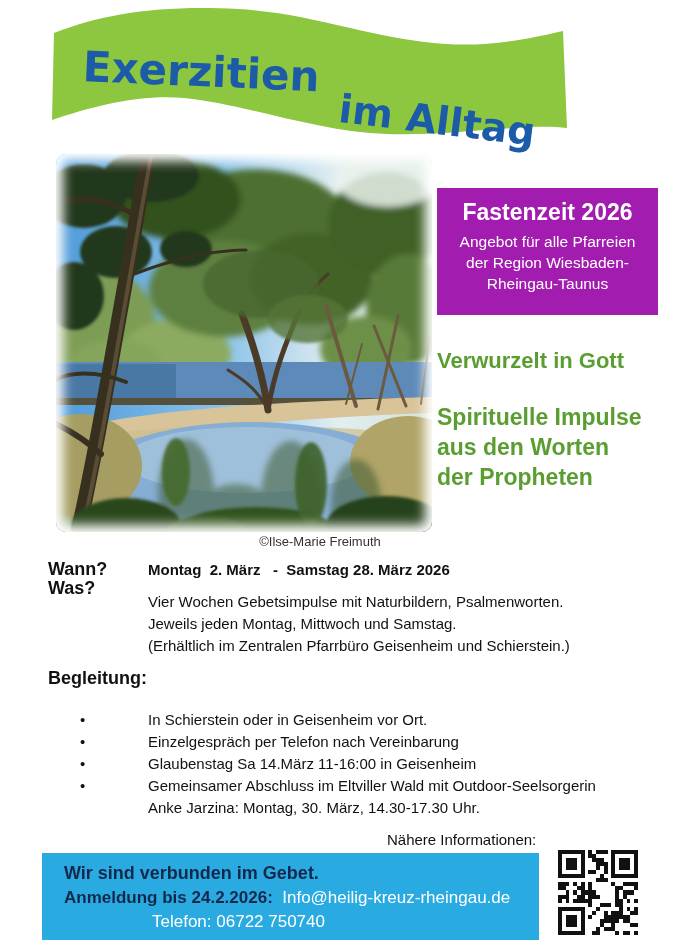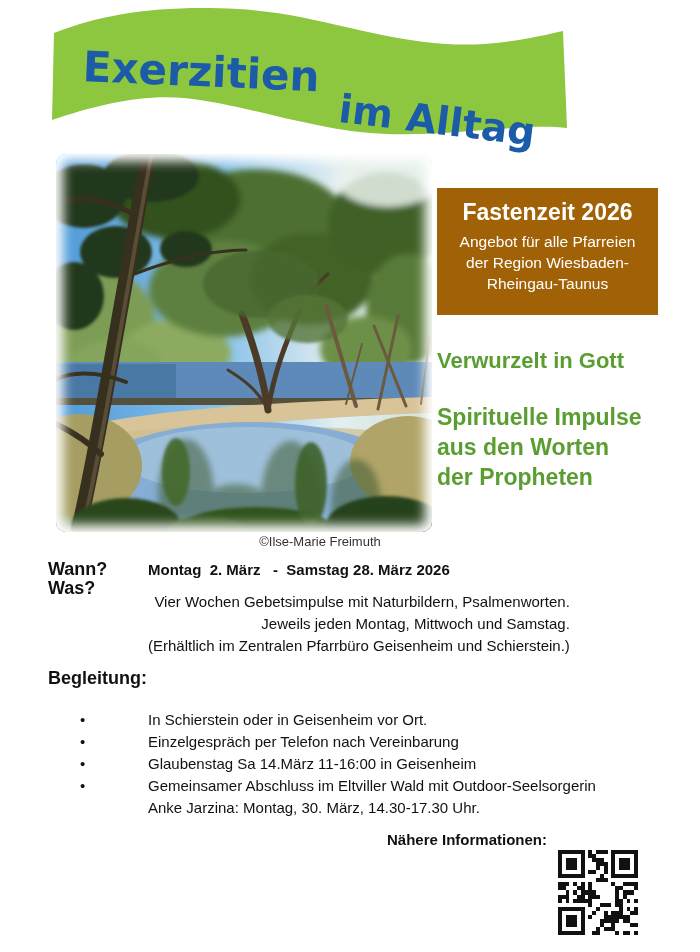--- a/index.html
+++ b/index.html
@@ -16,40 +16,40 @@
              font-family:"DejaVu Sans","Liberation Sans",sans-serif;}
 
   
   .photo{position:absolute;left:56px;top:154px;width:376px;height:378px;border-radius:10px;overflow:hidden;}
   .photo-fade{position:absolute;left:56px;top:154px;width:376px;height:378px;border-radius:10px;
               box-shadow:inset 0 0 12px 7px #ffffff;pointer-events:none;}
   .photo-caption{position:absolute;left:230px;top:534px;width:180px;text-align:center;
                  font-size:13px;color:#333;}
 
   
-  .info-box{position:absolute;left:437px;top:188px;width:221px;height:127px;background:#a16207;
+  .info-box{position:absolute;left:437px;top:188px;width:221px;height:127px;background:#a21caf;
             color:#ffffff;text-align:center;box-sizing:border-box;padding-top:11px;}
   .info-title{font-weight:bold;font-size:23px;margin-bottom:5px;}
   .info-line{font-size:15.5px;line-height:21px;}
   .headline-rooted{position:absolute;left:437px;top:348px;font-weight:bold;font-size:22px;color:#5a9e32;}
   .headline-impulse{position:absolute;left:437px;top:402px;font-weight:bold;font-size:23px;
                     line-height:30px;color:#5a9e32;}
 
   
   .lbl{position:absolute;left:48px;font-weight:bold;font-size:18px;}
-  .val{position:absolute;left:148px;font-size:15px;line-height:22px;text-align:right;}
+  .val{position:absolute;left:148px;font-size:15px;line-height:22px;}
   .bold{font-weight:bold;}
   .pre{white-space:pre;}
   .bullets{position:absolute;left:0;top:711px;width:700px;}
   .bullet-row{position:relative;height:22px;}
   .bullet-dot{position:absolute;left:80px;top:0;font-size:15px;}
   .bullet-text{position:absolute;left:148px;top:0;font-size:15px;}
 
   
-  .more-info{position:absolute;left:387px;top:831px;font-weight:bold;font-size:15px;}
+  .more-info{position:absolute;left:387px;top:831px;font-weight:normal;font-size:15px;}
   .footer-box{position:absolute;left:42px;top:853px;width:497px;height:87px;background:#29abe2;
               box-sizing:border-box;padding:10px 0 0 22px;}
   .fb-line1{font-weight:bold;font-size:18px;color:#14284b;}
   .fb-line2{margin-top:4px;font-size:17px;}
   .fb-line2 .navy{font-weight:bold;color:#14284b;}
   .fb-line2 .white{color:#ffffff;}
   .fb-line3{margin-top:4px;margin-left:88px;font-size:17px;color:#ffffff;}
   .qr{position:absolute;left:558px;top:850px;width:80px;height:85px;}
   .qr svg{width:80px;height:85px;shape-rendering:crispEdges;}
 </style>
@@ -210,20 +210,27 @@
       <span class="bullet-dot">•</span>
       <span class="bullet-text">Gemeinsamer Abschluss im Eltviller Wald mit Outdoor-Seelsorgerin</span>
     </div>
     <div class="bullet-row">
       <span class="bullet-text">Anke Jarzina: Montag, 30. März, 14.30-17.30 Uhr.</span>
     </div>
   </div>
 
   <div class="more-info">Nähere Informationen:</div>
 
+  <div class="footer-box">
+    <div class="fb-line1">Wir sind verbunden im Gebet.</div>
+    <div class="fb-line2">
+      <span class="navy">Anmeldung bis 24.2.2026:</span><span class="white pre">  Info@heilig-kreuz-rheingau.de</span>
+    </div>
+    <div class="fb-line3">Telefon: 06722 750740</div>
+  </div>
 
   <div class="qr">
     <svg id="qr-svg" viewBox="0 0 21 21" preserveAspectRatio="none">
         <g fill="#111">
           <rect x="8" y="0" width="1" height="1"></rect>
           <rect x="10" y="0" width="1" height="1"></rect>
           <rect x="11" y="0" width="1" height="1"></rect>
           <rect x="12" y="0" width="1" height="1"></rect>
           <rect x="8" y="1" width="1" height="1"></rect>
           <rect x="9" y="1" width="1" height="1"></rect>

